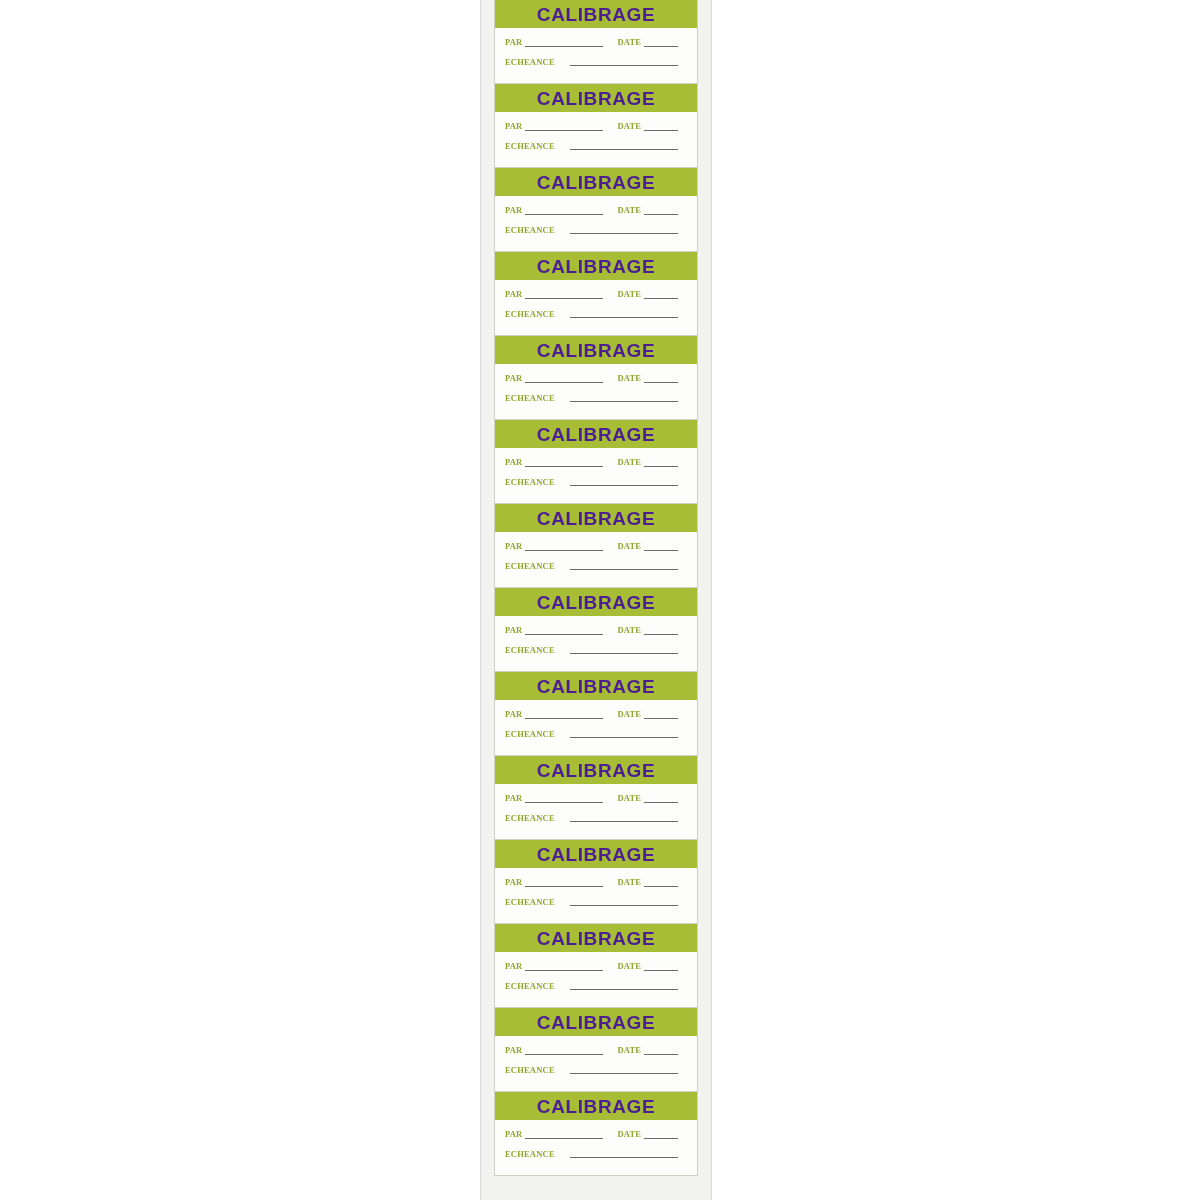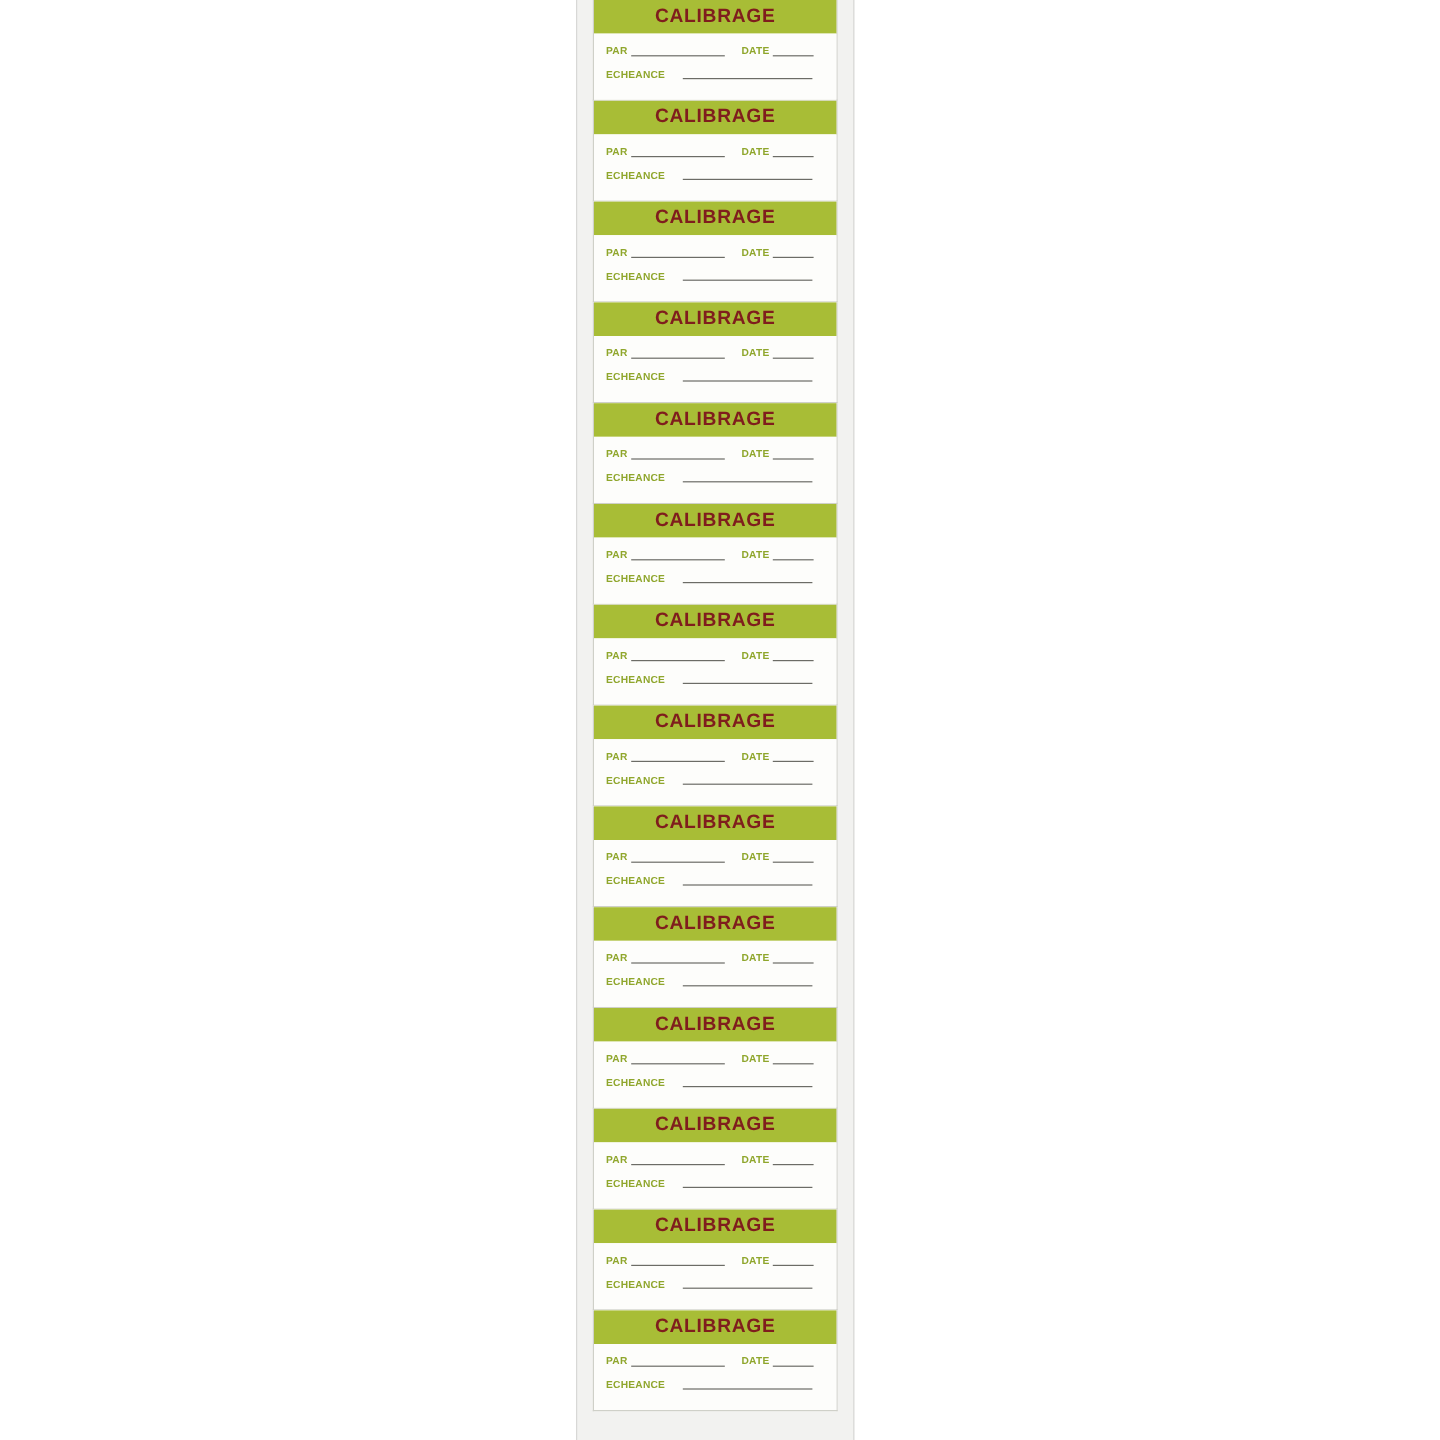--- a/index.html
+++ b/index.html
@@ -43,22 +43,22 @@
     border-bottom: 1px solid #cfd0c8;
   }
   .label-header {
     background: #a8bd36;
     height: 28px;
     display: flex;
     align-items: center;
     justify-content: center;
   }
   .label-title {
-    color: #7f1d1d;
-    font-size: 16px;
+    color: #4c1d95;
+    font-size: 19px;
     font-weight: bold;
     letter-spacing: 0.6px;
     line-height: 1;
     font-family: "Liberation Sans", sans-serif;
   }
   .label-body {
     padding: 10px 8px 6px 8px;
     background: #fdfdfb;
   }
   .field-row {
@@ -70,21 +70,21 @@
     display: flex;
     align-items: flex-end;
   }
   .field-label {
     color: #8fa62c;
     font-size: 8.5px;
     font-weight: bold;
     letter-spacing: 0.2px;
     line-height: 1;
     white-space: nowrap;
-    font-family: Liberation Sans, sans-serif;
+    font-family: Liberation Serif, serif;
   }
   .rule {
     border-bottom: 1px solid #6c6c66;
     height: 1px;
     margin-left: 3px;
   }
   .field-par .rule { width: 78px; }
   .field-date { margin-left: 14px; }
   .field-date .rule { width: 34px; }
   .field-echeance .rule { width: 108px; }

